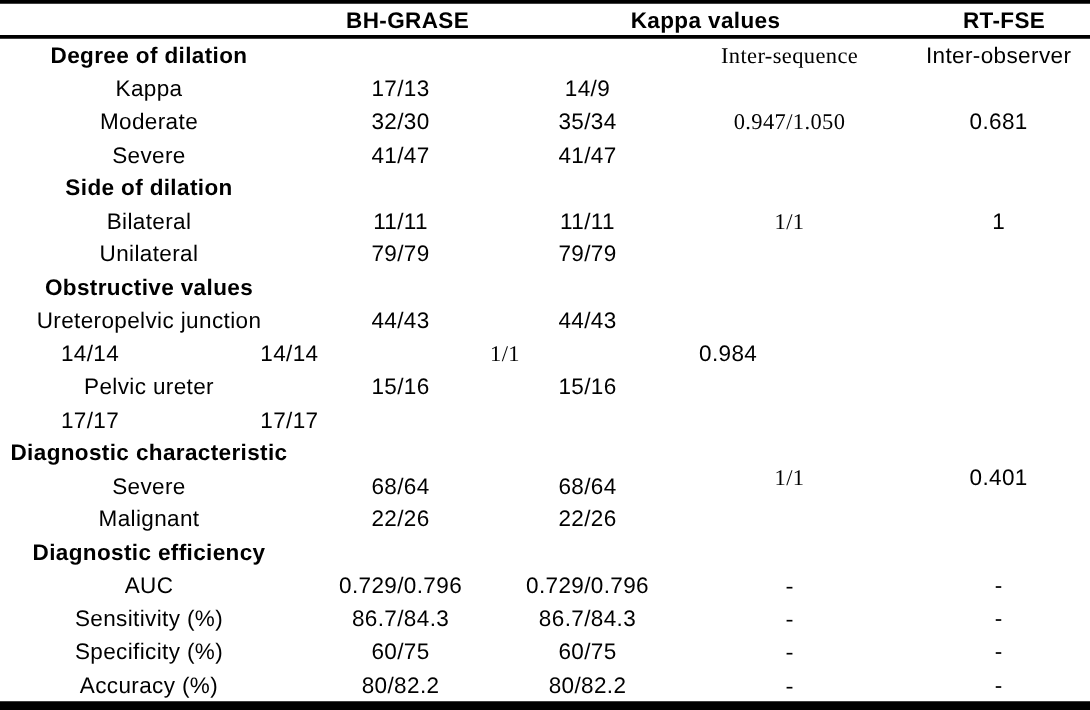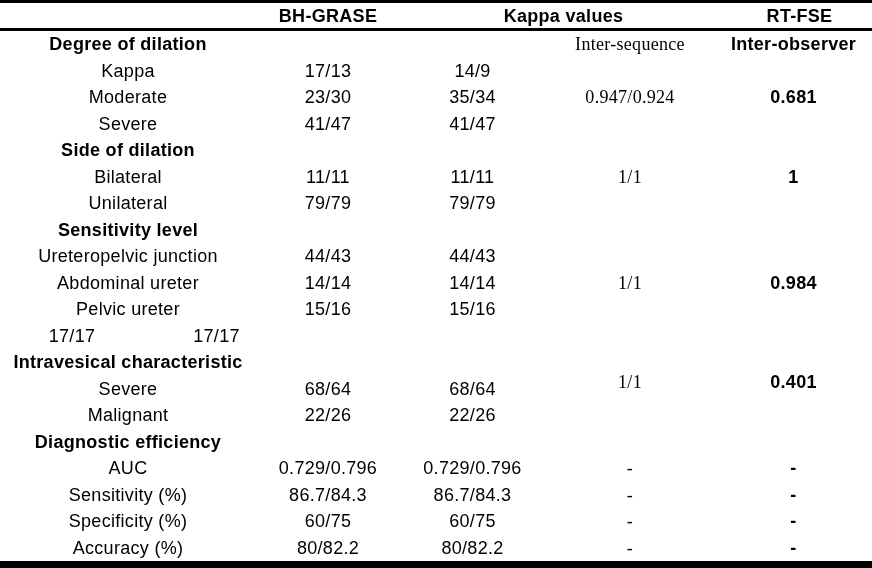--- a/index.html
+++ b/index.html
@@ -15,39 +15,40 @@
     border-top: 3px solid #000000;
     border-bottom: 7px solid #000000;
     display: flex;
     flex-direction: column;
   }
   .row {
     display: flex;
     height: 26.5px;
     align-items: center;
     flex: 0 0 auto;
+    gap: 15px;
   }
   .header-row { height: 25px; }
   .rule {
     height: 3px;
     background: #000000;
     flex: 0 0 auto;
   }
   .cell {
     text-align: center;
     font-size: 18px;
     letter-spacing: 0.3px;
     line-height: 1;
     white-space: nowrap;
   }
   .c1 { width: 256px; }
   .c2 { width: 144px; }
   .c3 { width: 145px; }
   .c4 { width: 170px; font-family: Liberation Serif, serif; }
-  .c5 { width: 157px; font-weight: bold; }
+  .c5 { width: 157px; }
   .c45 { width: 327px; }
   .bold { font-weight: bold; }
   .raised { transform: translateY(-7px); }
 </style>
 </head>
 <body>
 
 <div class="table">
 
   <div class="row header-row">
@@ -68,23 +69,23 @@
   </div>
 
   <div id="table-body" style="display:contents"><div class="row">
     <div class="cell c1">Kappa</div>
     <div class="cell c2">17/13</div>
     <div class="cell c3">14/9</div>
     <div class="cell c4"></div>
     <div class="cell c5"></div>
   </div><div class="row">
     <div class="cell c1">Moderate</div>
-    <div class="cell c2">23/30</div>
+    <div class="cell c2">32/30</div>
     <div class="cell c3">35/34</div>
-    <div class="cell c4">0.947/0.924</div>
+    <div class="cell c4">0.947/1.050</div>
     <div class="cell c5">0.681</div>
   </div><div class="row">
     <div class="cell c1">Severe</div>
     <div class="cell c2">41/47</div>
     <div class="cell c3">41/47</div>
     <div class="cell c4"></div>
     <div class="cell c5"></div>
   </div><div class="row">
     <div class="cell c1 bold">Side of dilation</div>
     <div class="cell c2"></div>
@@ -97,50 +98,49 @@
     <div class="cell c3">11/11</div>
     <div class="cell c4">1/1</div>
     <div class="cell c5">1</div>
   </div><div class="row">
     <div class="cell c1">Unilateral</div>
     <div class="cell c2">79/79</div>
     <div class="cell c3">79/79</div>
     <div class="cell c4"></div>
     <div class="cell c5"></div>
   </div><div class="row">
-    <div class="cell c1 bold">Sensitivity level</div>
+    <div class="cell c1 bold">Obstructive values</div>
     <div class="cell c2"></div>
     <div class="cell c3"></div>
     <div class="cell c4"></div>
     <div class="cell c5"></div>
   </div><div class="row">
     <div class="cell c1">Ureteropelvic junction</div>
     <div class="cell c2">44/43</div>
     <div class="cell c3">44/43</div>
     <div class="cell c4"></div>
     <div class="cell c5"></div>
   </div><div class="row">
-    <div class="cell c1">Abdominal ureter</div>
     <div class="cell c2">14/14</div>
     <div class="cell c3">14/14</div>
     <div class="cell c4">1/1</div>
     <div class="cell c5">0.984</div>
   </div><div class="row">
     <div class="cell c1">Pelvic ureter</div>
     <div class="cell c2">15/16</div>
     <div class="cell c3">15/16</div>
     <div class="cell c4"></div>
     <div class="cell c5"></div>
   </div><div class="row">
     <div class="cell c2">17/17</div>
     <div class="cell c3">17/17</div>
     <div class="cell c4"></div>
     <div class="cell c5"></div>
   </div><div class="row">
-    <div class="cell c1 bold">Intravesical characteristic</div>
+    <div class="cell c1 bold">Diagnostic characteristic</div>
     <div class="cell c2"></div>
     <div class="cell c3"></div>
     <div class="cell c4"></div>
     <div class="cell c5"></div>
   </div><div class="row">
     <div class="cell c1">Severe</div>
     <div class="cell c2">68/64</div>
     <div class="cell c3">68/64</div>
     <div class="cell c4 raised">1/1</div>
     <div class="cell c5 raised">0.401</div>

